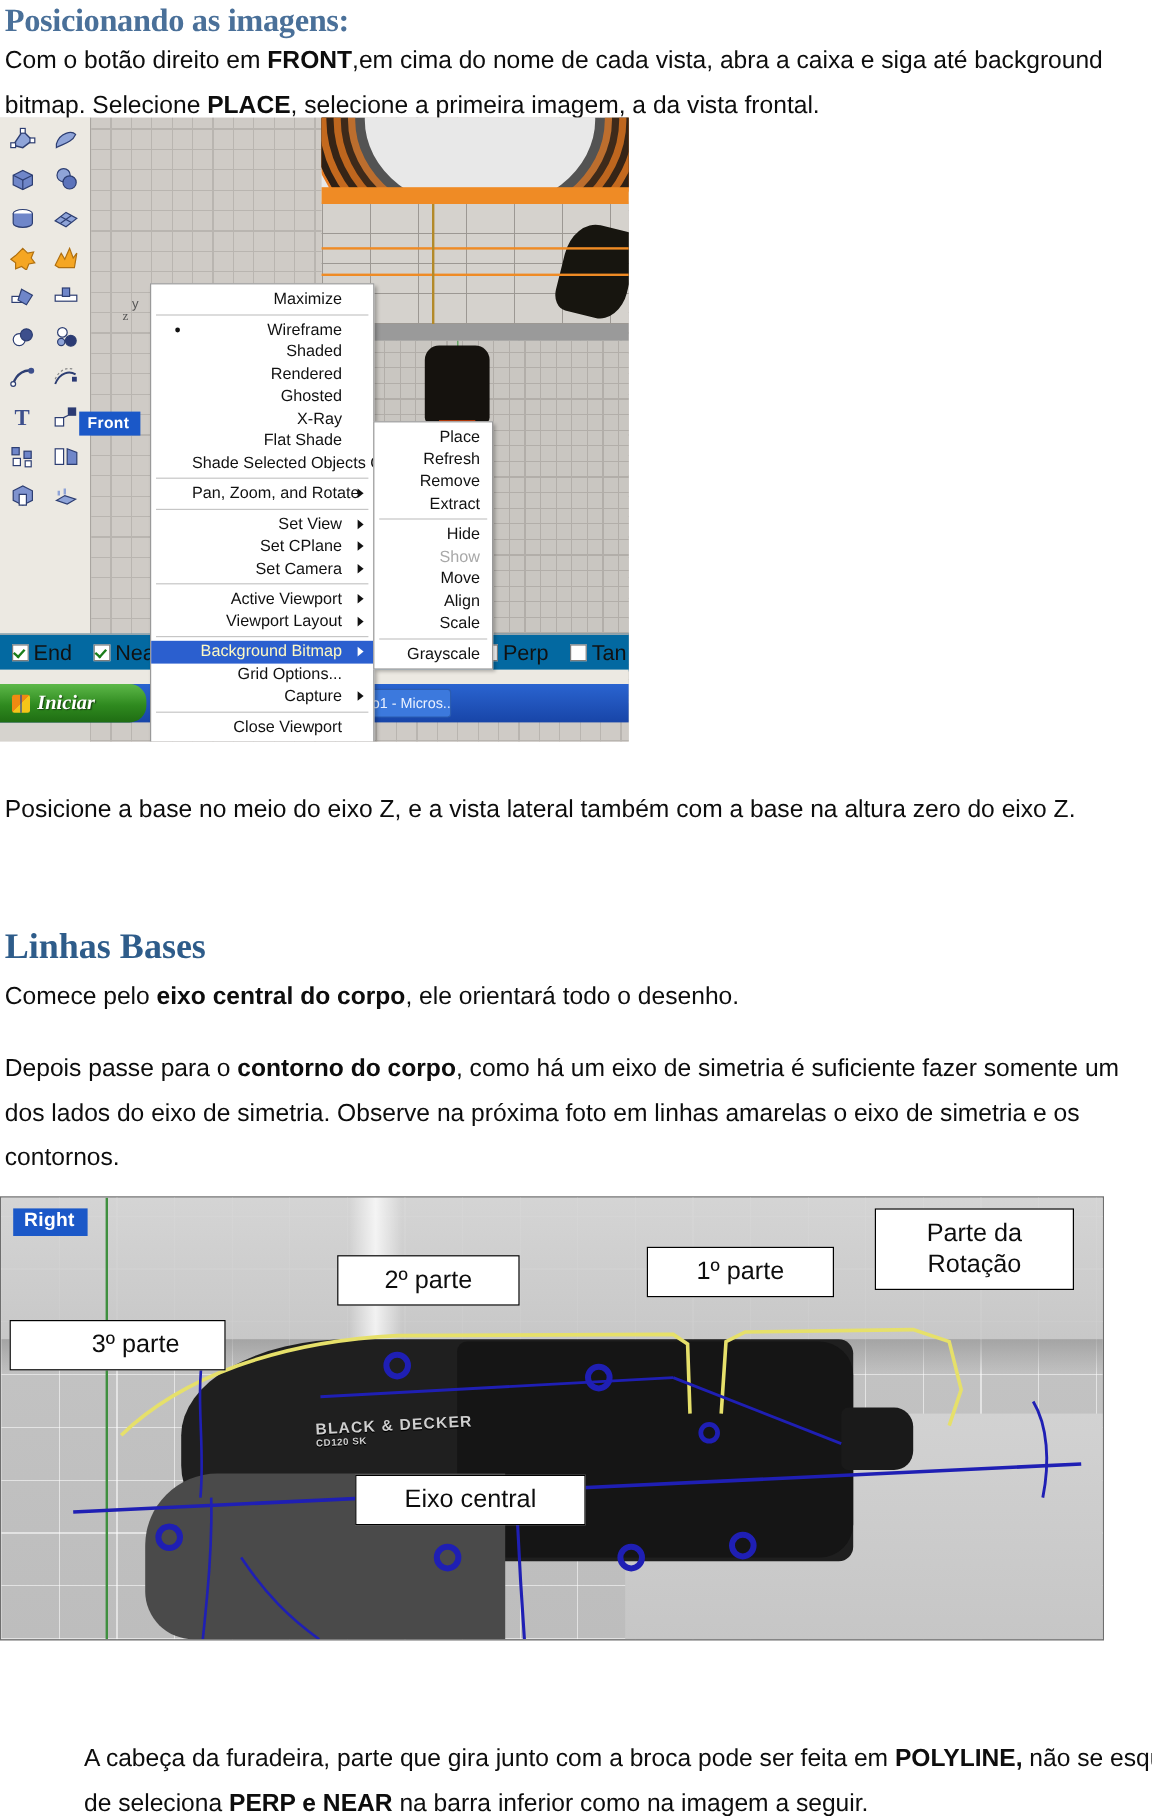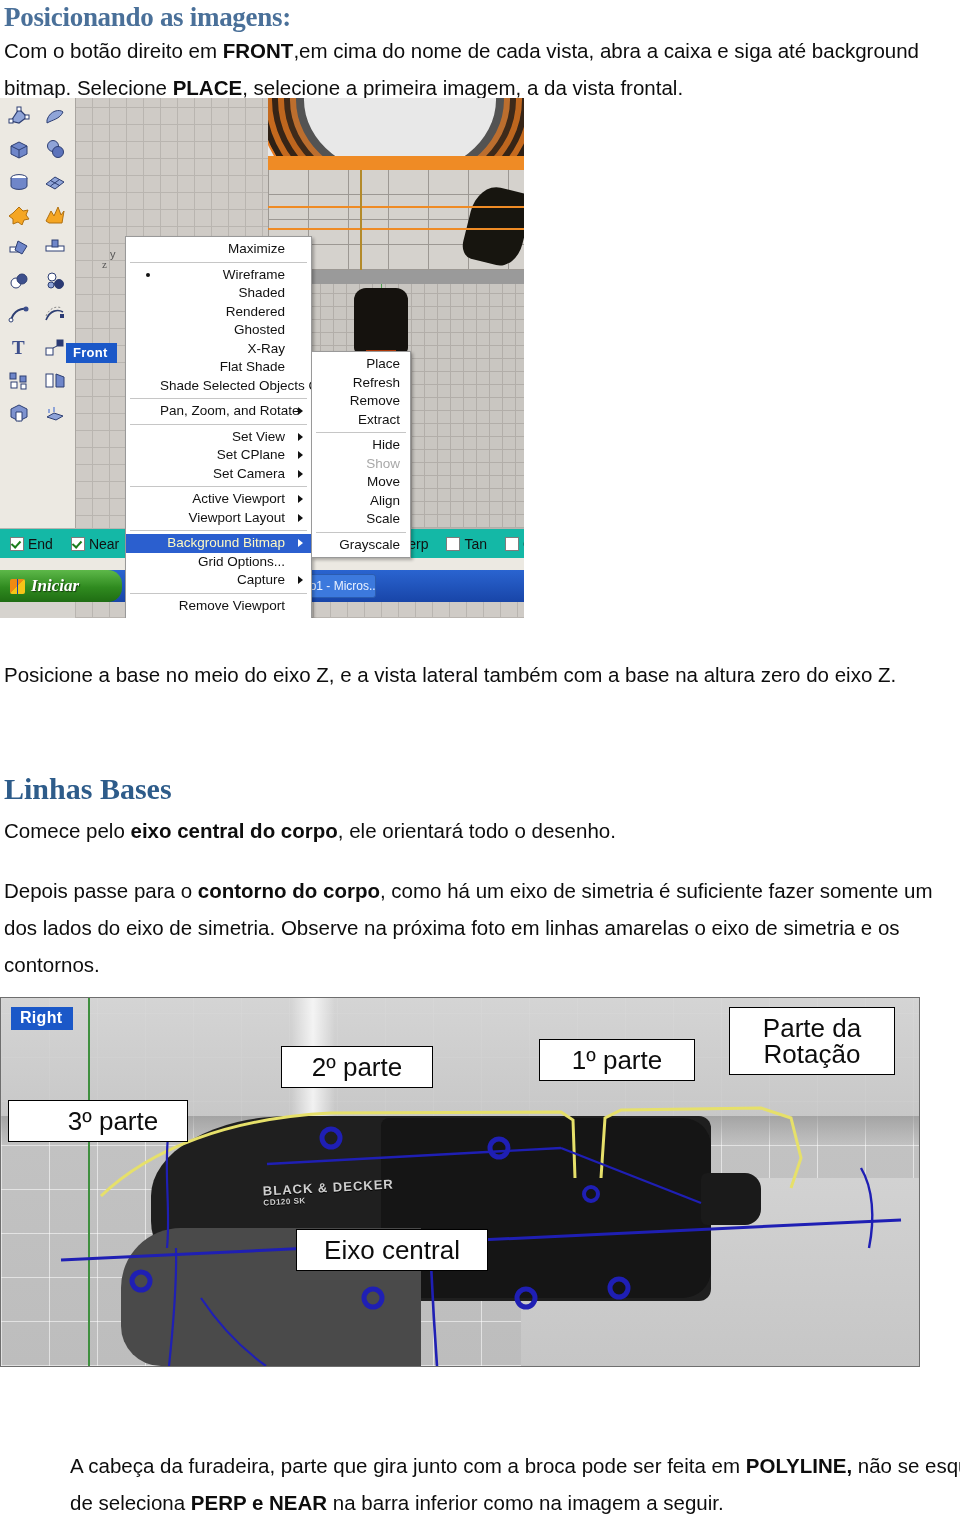--- a/index.html
+++ b/index.html
@@ -150,23 +150,23 @@
   .shot1 .zaxis{
     position:absolute;left:102px;top:160px;color:#555;font-size:11px;
     font-family:"Liberation Serif",serif;
   }
   .shot1 .yaxis{
     position:absolute;left:110px;top:150px;color:#555;font-size:11px;
   }
   
   .shot1 .statusbar{
     position:absolute;left:0;top:430px;width:524px;height:30px;
-    background:#14b8a6;border-top:1px solid #b9b5b0;border-bottom:1px solid #b9b5b0;
+    background:#0369a1;border-top:1px solid #b9b5b0;border-bottom:1px solid #b9b5b0;
     display:flex;align-items:center;gap:18px;padding-left:10px;
-    font-size:14px;color:#111;
+    font-size:18px;color:#111;
   }
   .shot1 .statusbar .osnap{display:flex;align-items:center;gap:4px;}
   .shot1 .cbx{
     width:12px;height:12px;border:1px solid #7d7d7d;background:#fff;display:inline-block;position:relative;
   }
   .shot1 .cbx.on::after{
     content:"";position:absolute;left:2px;top:1px;width:4px;height:7px;
     border:solid #1b7d1b;border-width:0 2px 2px 0;transform:rotate(42deg);
   }
   .shot1 .blankrow{
@@ -283,21 +283,21 @@
   }
   .shot2 .brand small{display:block;font-size:8px;letter-spacing:.5px;}
   .shot2 svg.overlay{position:absolute;inset:0;width:100%;height:100%;}
   .shot2 .rightlabel{
     position:absolute;left:10px;top:9px;
     background:#1b58c8;color:#fff;font-weight:bold;font-size:16px;
     padding:2px 11px 3px 9px;letter-spacing:.3px;
   }
   .callout{
     position:absolute;background:#fff;border:1.6px solid #000;
-    font-size:26px;line-height:26px;color:#0d0d0d;
+    font-size:21px;line-height:26px;color:#0d0d0d;
     padding:7px 14px;text-align:center;white-space:pre-line;
     font-family:"Liberation Sans",sans-serif;
   }
 </style>
 </head>
 <body>
 
 <div class="page">
 
   <h1 class="h1" style="position:absolute;left:0;top:2px;text-align:center;">Posicionando as imagens:</h1>
@@ -531,21 +531,21 @@
       <div class="mi"><span>Set CPlane</span><span class="arrow"></span></div>
       <div class="mi"><span>Set Camera</span><span class="arrow"></span></div>
       <div class="sep"></div>
       <div class="mi"><span>Active Viewport</span><span class="arrow"></span></div>
       <div class="mi"><span>Viewport Layout</span><span class="arrow"></span></div>
       <div class="sep"></div>
       <div class="mi sel"><span>Background Bitmap</span><span class="arrow"></span></div>
       <div class="mi">Grid Options...</div>
       <div class="mi"><span>Capture</span><span class="arrow"></span></div>
       <div class="sep"></div>
-      <div class="mi">Remove Viewport</div>
+      <div class="mi">Close Viewport</div>
 
     </div>
 
     <div class="ctxmenu" id="menu-sub">
       <div class="mi">Place</div>
       <div class="mi">Refresh</div>
       <div class="mi">Remove</div>
       <div class="mi">Extract</div>
       <div class="sep"></div>
       <div class="mi">Hide</div>

